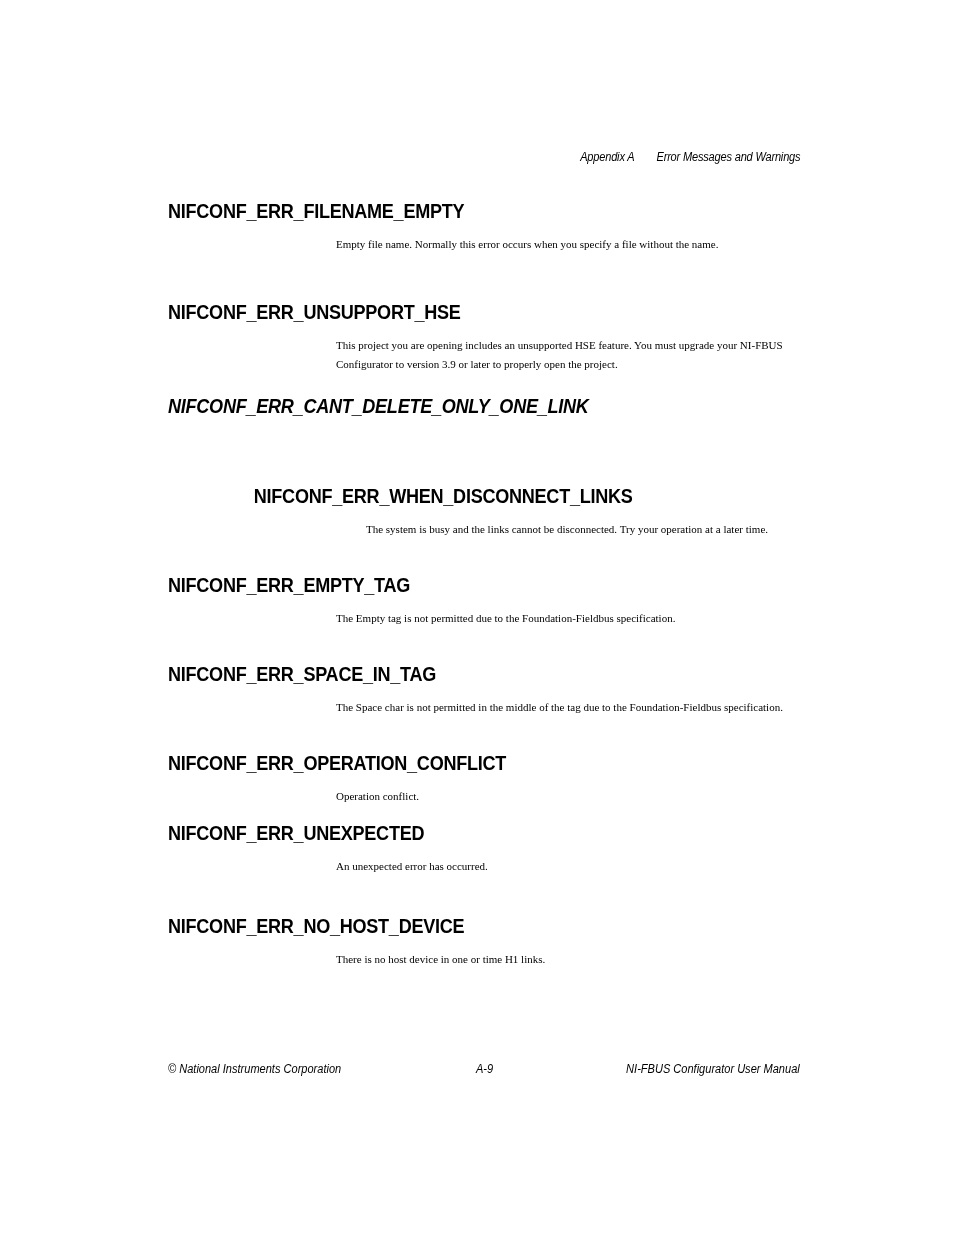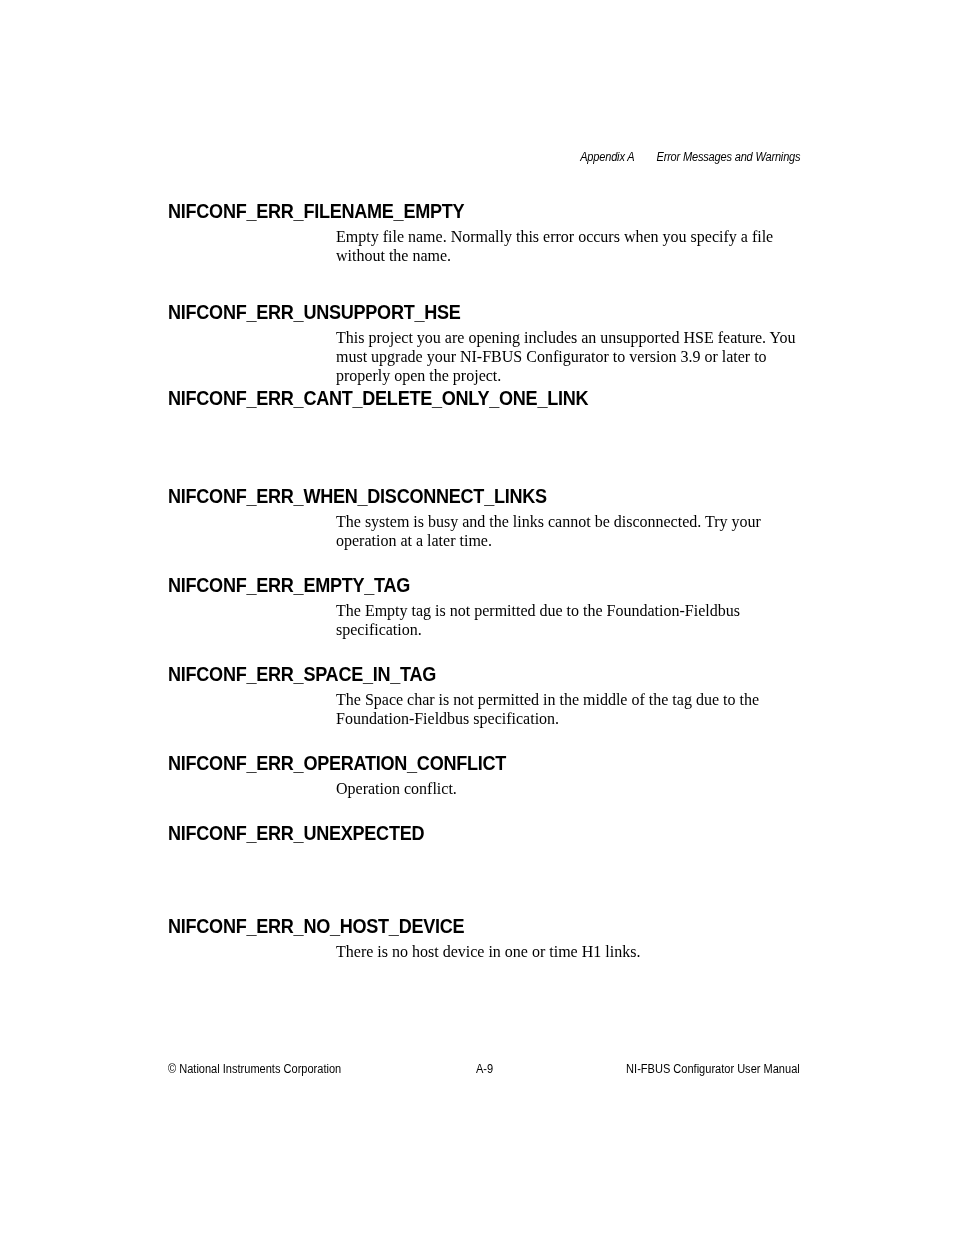--- a/index.html
+++ b/index.html
@@ -46,33 +46,34 @@
       font-family: "Liberation Sans", sans-serif;
       font-weight: bold;
       font-size: 21px;
       line-height: 24px;
       letter-spacing: -0.3px;
       transform: scaleX(0.86);
       transform-origin: left center;
       white-space: nowrap;
     }
     .entry p {
-      margin: 4px 0 0 168px;
+      margin: 12px 0 0 168px;
       width: 462px;
       font-family: "Liberation Serif", serif;
-      font-size: 16px;
+      font-size: 11px;
       line-height: 19px;
     }
     .footer {
       position: absolute;
       top: 1062px;
       left: 168px;
       width: 632px;
       height: 16px;
       font-family: "Liberation Sans", sans-serif;
+      font-style: italic;
       font-size: 12px;
       white-space: nowrap;
     }
     .footer span {
       position: absolute;
       top: 0;
       transform: scaleX(0.92);
     }
     .footer .left { left: 0; transform-origin: left center; }
     .footer .center { left: 308px; transform-origin: left center; }
@@ -87,41 +88,42 @@
 
 <div class="content">
   <div class="entry" style="top:199px;">
     <h2>NIFCONF_ERR_FILENAME_EMPTY</h2>
     <p>Empty file name. Normally this error occurs when you specify a file without the name.</p>
   </div>
   <div class="entry" style="top:300px;">
     <h2>NIFCONF_ERR_UNSUPPORT_HSE</h2>
     <p>This project you are opening includes an unsupported HSE feature. You must upgrade your NI-FBUS Configurator to version 3.9 or later to properly open the project.</p>
   </div>
-  <div class="entry" style="top:386px;">
+  <div class="entry" style="top:394px;font-style:italic;">
     <h2>NIFCONF_ERR_CANT_DELETE_ONLY_ONE_LINK</h2>
   </div>
-  <div class="entry" style="top:484px;">
+  <div class="entry" style="top:484px;text-align:center;">
     <h2>NIFCONF_ERR_WHEN_DISCONNECT_LINKS</h2>
     <p>The system is busy and the links cannot be disconnected. Try your operation at a later time.</p>
   </div>
   <div class="entry" style="top:573px;">
     <h2>NIFCONF_ERR_EMPTY_TAG</h2>
     <p>The Empty tag is not permitted due to the Foundation-Fieldbus specification.</p>
   </div>
   <div class="entry" style="top:662px;">
     <h2>NIFCONF_ERR_SPACE_IN_TAG</h2>
     <p>The Space char is not permitted in the middle of the tag due to the Foundation-Fieldbus specification.</p>
   </div>
   <div class="entry" style="top:751px;">
     <h2>NIFCONF_ERR_OPERATION_CONFLICT</h2>
     <p>Operation conflict.</p>
   </div>
   <div class="entry" style="top:821px;">
     <h2>NIFCONF_ERR_UNEXPECTED</h2>
+    <p>An unexpected error has occurred.</p>
   </div>
   <div class="entry" style="top:914px;">
     <h2>NIFCONF_ERR_NO_HOST_DEVICE</h2>
     <p>There is no host device in one or time H1 links.</p>
   </div>
 </div>
 
 <div class="footer">
   <span class="left">© National Instruments Corporation</span>
   <span class="center">A-9</span>

